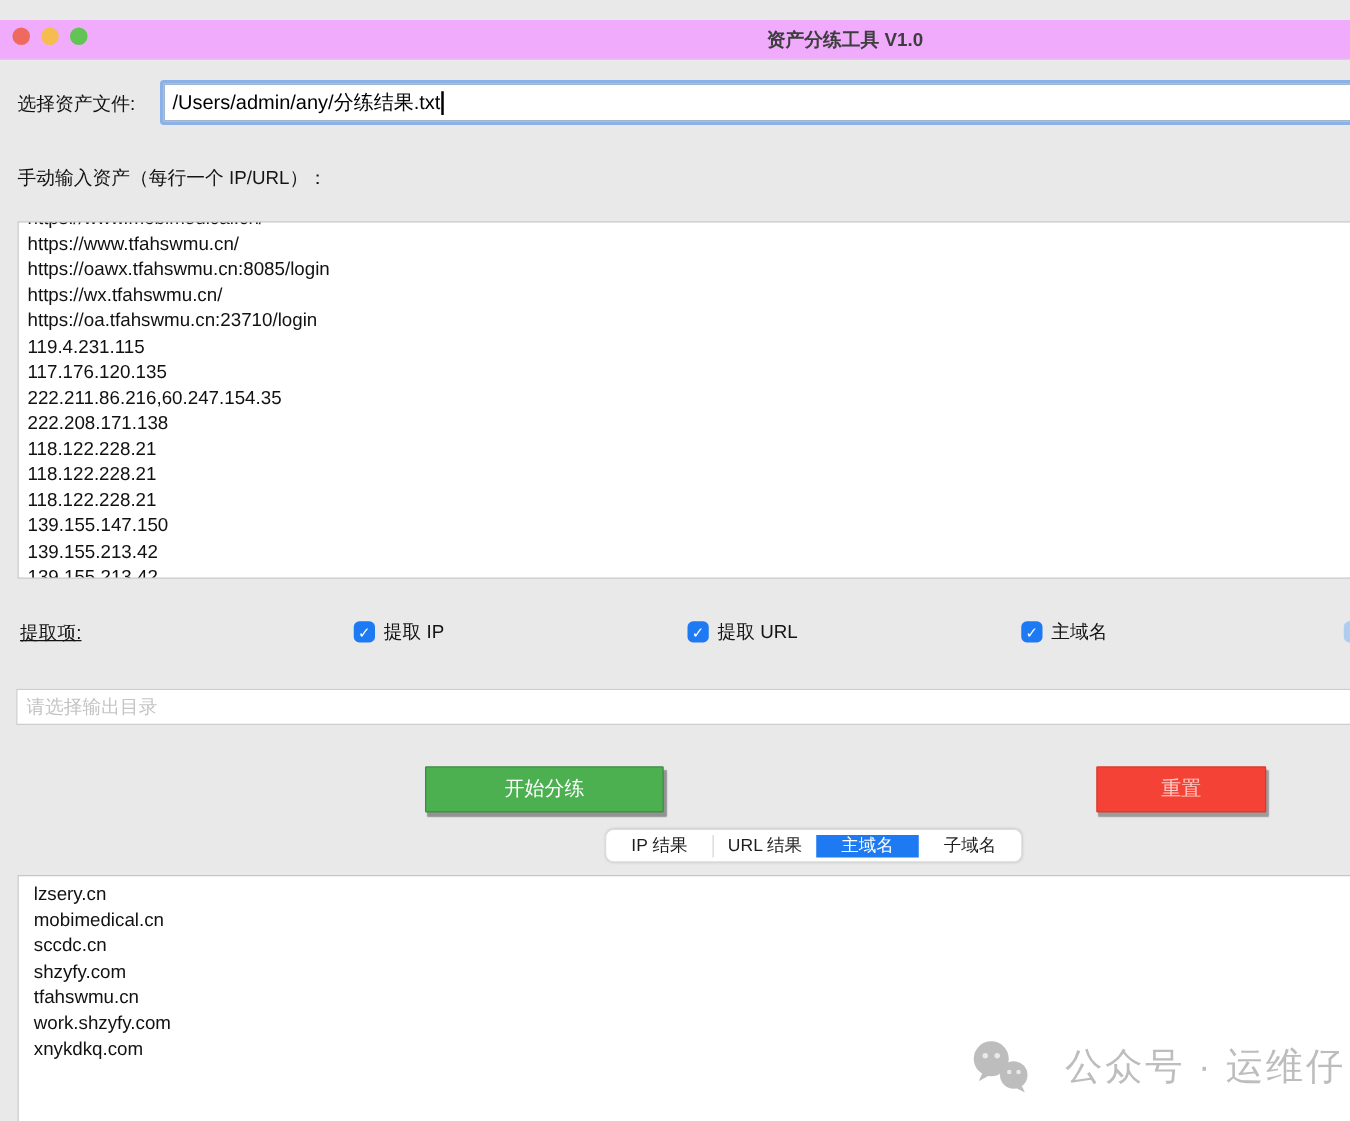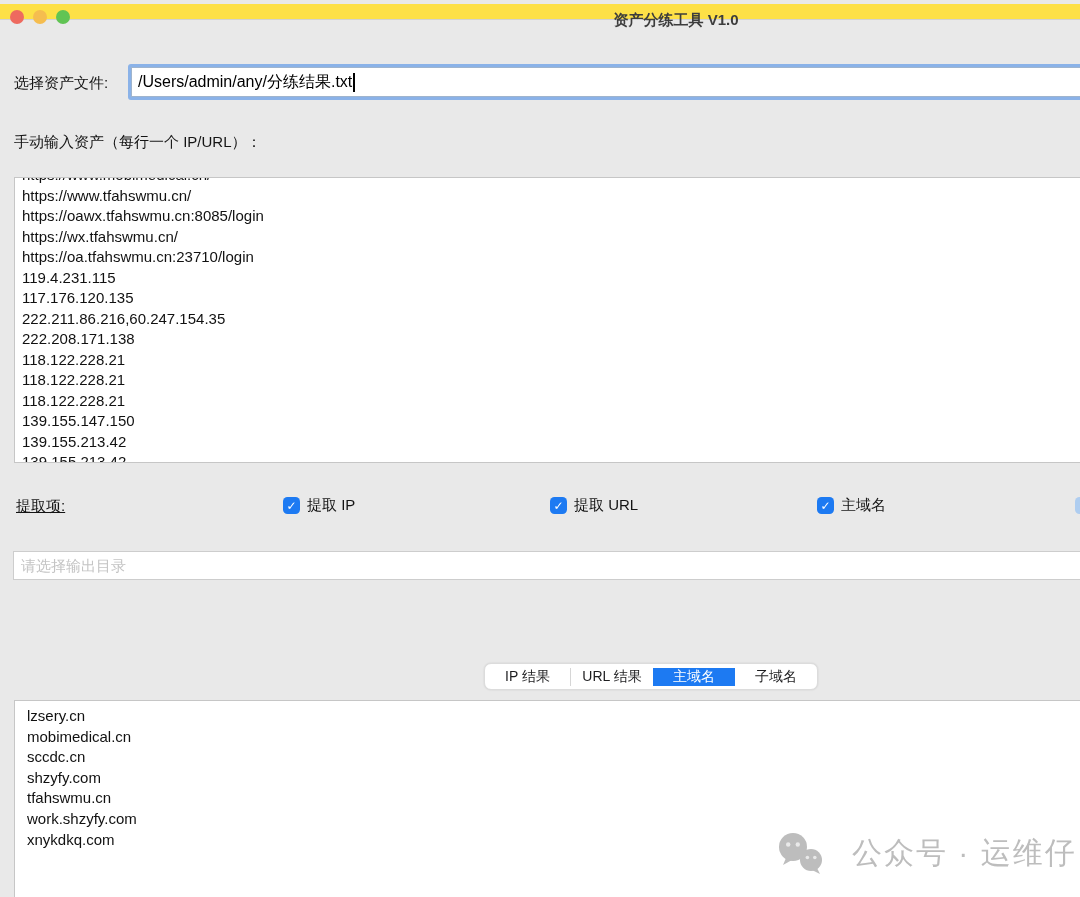--- a/index.html
+++ b/index.html
@@ -5,22 +5,22 @@
   * { margin:0; padding:0; box-sizing:border-box; }
   html,body { width:1080px; height:897px; }
   body {
     font-family:"Liberation Sans","DejaVu Sans",sans-serif;
     background:#e9e9e9; color:#1d1d1f; overflow:hidden; position:relative;
   }
   .window { position:absolute; inset:0; overflow:hidden; }
 
   
   .titlebar {
-    position:absolute; left:0; top:4px; width:1080px; height:16px;
-    background:#fde047; border-bottom:1px solid #d2d2d2;
+    position:absolute; left:0; top:16px; width:1080px; height:32px;
+    background:#f0abfc; border-bottom:1px solid #d2d2d2;
   }
   .traffic { position:absolute; top:6px; width:14px; height:14px; border-radius:50%; }
   .tl-close { left:10px;  background:#ee6a5f; }
   .tl-min   { left:33px;  background:#f5bd4f; }
   .tl-zoom  { left:56px;  background:#61c454; }
   .win-title {
     position:absolute; left:676px; top:7px; transform:translateX(-50%);
     font-size:15px; font-weight:700; color:#3d3d3d; white-space:nowrap;
   }
 
@@ -170,20 +170,22 @@
     <span class="chk-label">提取 URL</span>
   </div>
   <div class="chk-group" id="chk-dom">
     <span class="chk-box">✓</span>
     <span class="chk-label">主域名</span>
   </div>
   <div class="chk-cut"></div>
 
   <input class="out-input" readonly="" placeholder="请选择输出目录" style="">
 
+  <div class="btn btn-start">开始分练</div>
+  <div class="btn btn-reset">重置</div>
 
   <div class="tabs">
     <div class="tab t0">IP 结果</div>
     <div class="tab t1">URL 结果</div>
     <div class="tab t2 active">主域名</div>
     <div class="tab t3">子域名</div>
   </div>
 
   <div class="results">
     <div class="lines">lzsery.cn

